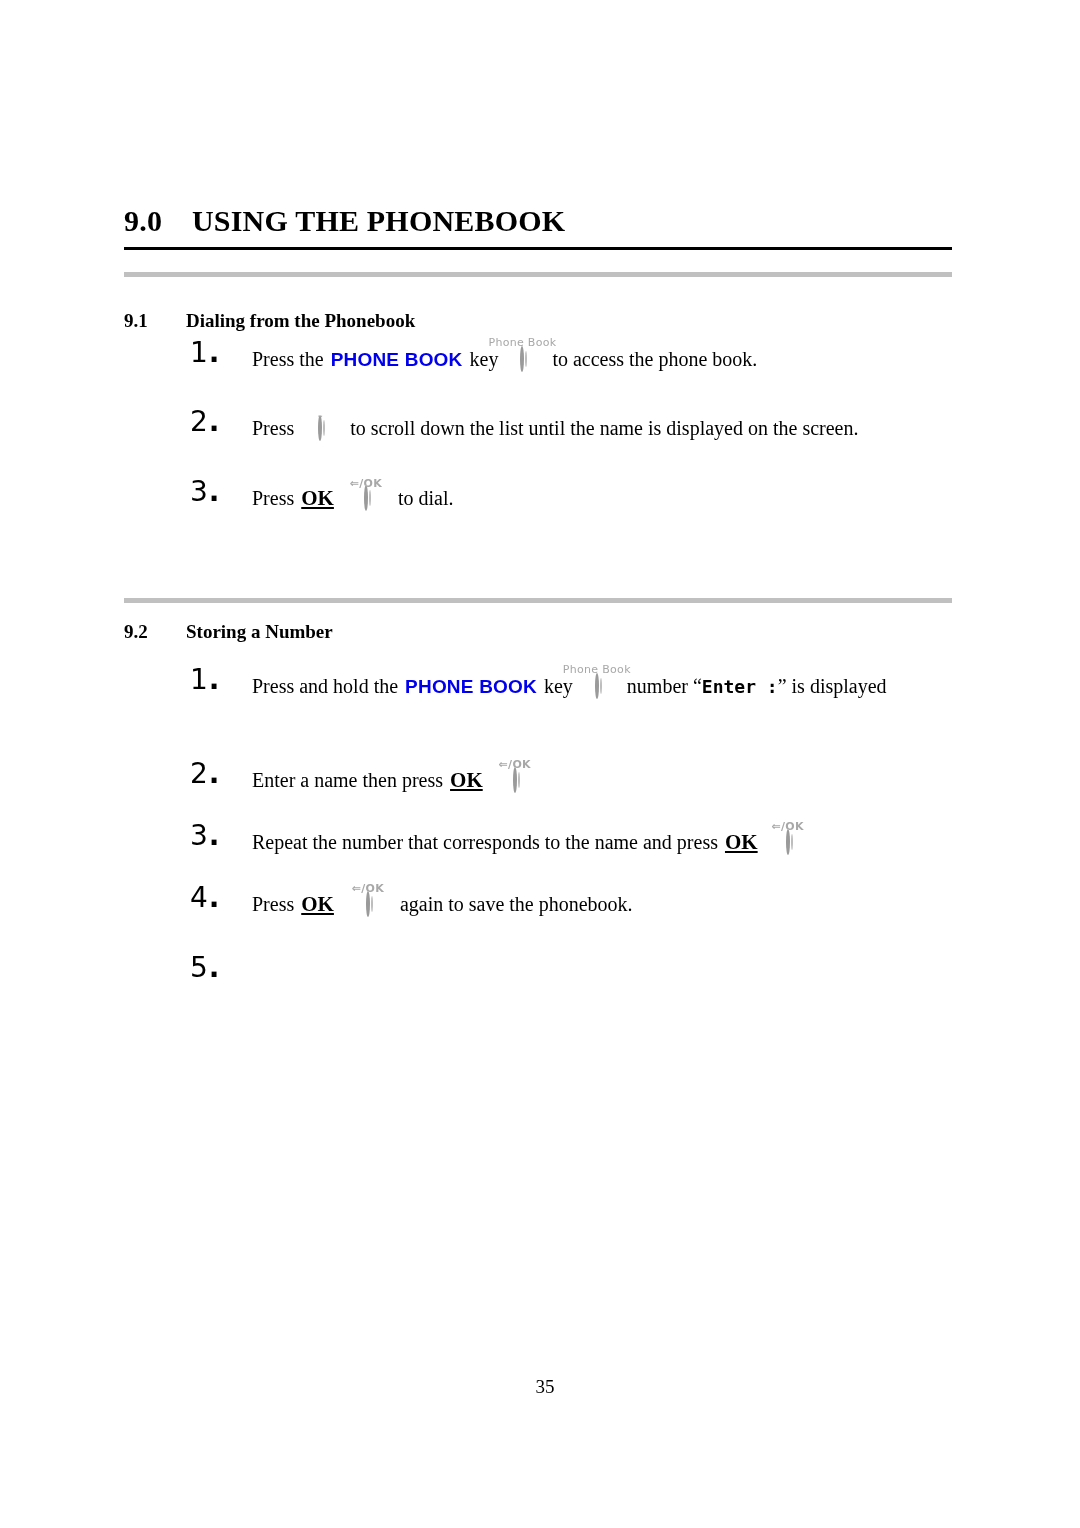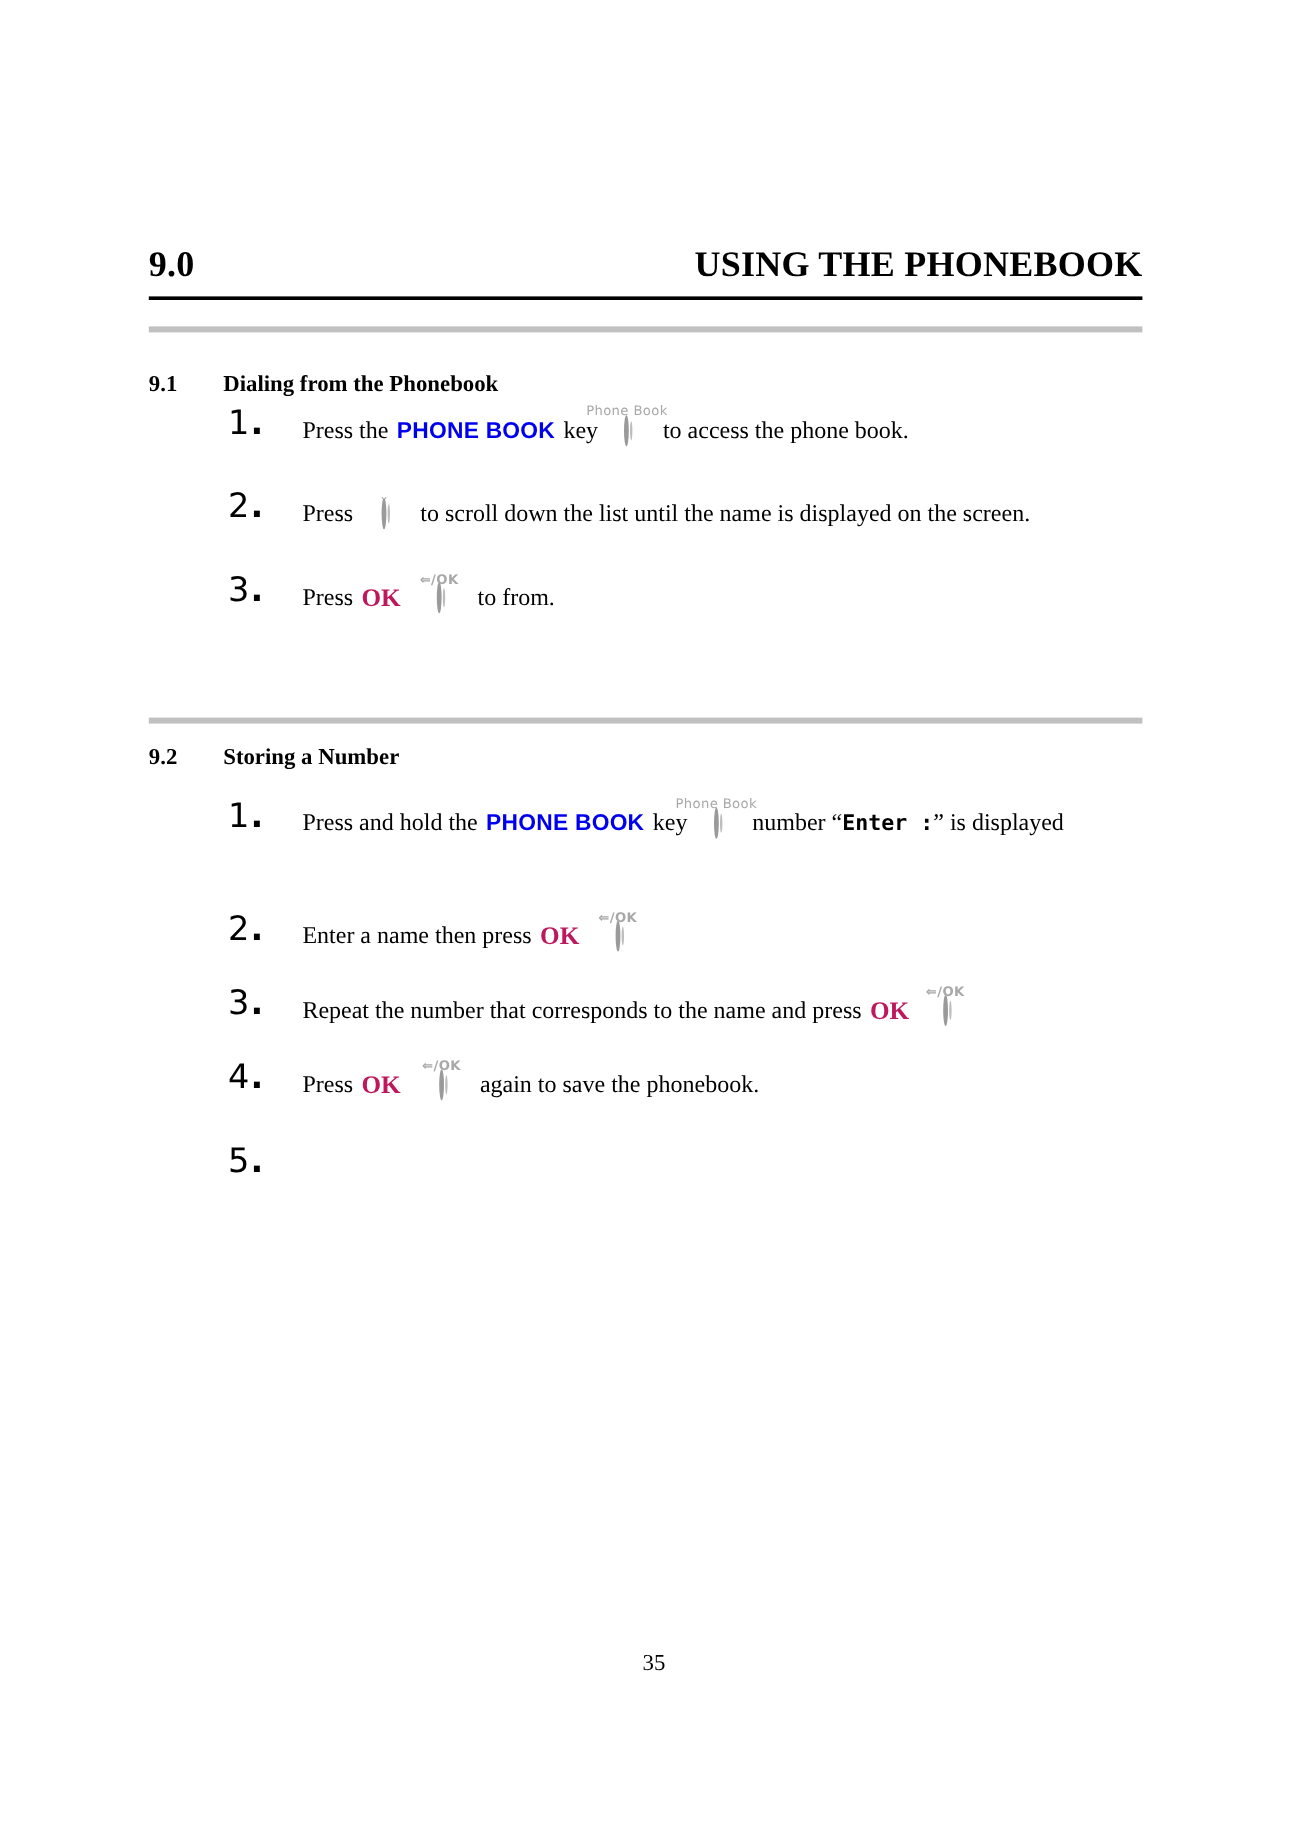--- a/index.html
+++ b/index.html
@@ -23,21 +23,20 @@
     left: 124px;
     top: 204px;
     width: 828px;
   }
   .chapter-title-row {
     display: flex;
     align-items: baseline;
     font-size: 30px;
     font-weight: bold;
     letter-spacing: 0.2px;
-    justify-content: space-between;
   }
   .chapter-num {
     width: 68px;
     flex: 0 0 68px;
   }
   .chapter-name {
     white-space: nowrap;
   }
   .title-rule {
     position: absolute;
@@ -105,24 +104,25 @@
     white-space: nowrap;
   }
   .kw {
     color: #0000ee;
     font-weight: bold;
     font-family: "Liberation Sans", "DejaVu Sans", sans-serif;
     font-size: 19px;
     letter-spacing: 0.2px;
   }
   .kw-ok {
-    color: #be185d;
+    color: #000000;
     font-weight: bold;
     font-family: "Liberation Serif", "DejaVu Serif", serif;
     font-size: 21px;
+    text-decoration: underline;
   }
   .mono-b {
     font-family: "DejaVu Sans Mono", "Liberation Mono", monospace;
     font-weight: bold;
     font-size: 18px;
   }
   .sp { display: inline-block; }
 
   
   .key {
@@ -284,21 +284,21 @@
       <div class="step-line">
         <span>Press</span>
         <span class="sp" style="width:7px"></span>
         <span class="kw-ok">OK</span>
         <span class="sp" style="width:30px"></span>
         <span class="key key-ok-round">
           <span class="key-label">⇐/OK</span>
           <span class="key-cap"></span>
         </span>
         <span class="sp" style="width:30px"></span>
-        <span>to from.</span>
+        <span>to dial.</span>
       </div>
     </div>
   </div>
 
   <div class="gray-bar mid"></div>
 
   <div class="section-head sec-92">
     <span class="sec-num">9.2</span>
     <span>Storing a Number</span>
   </div>

